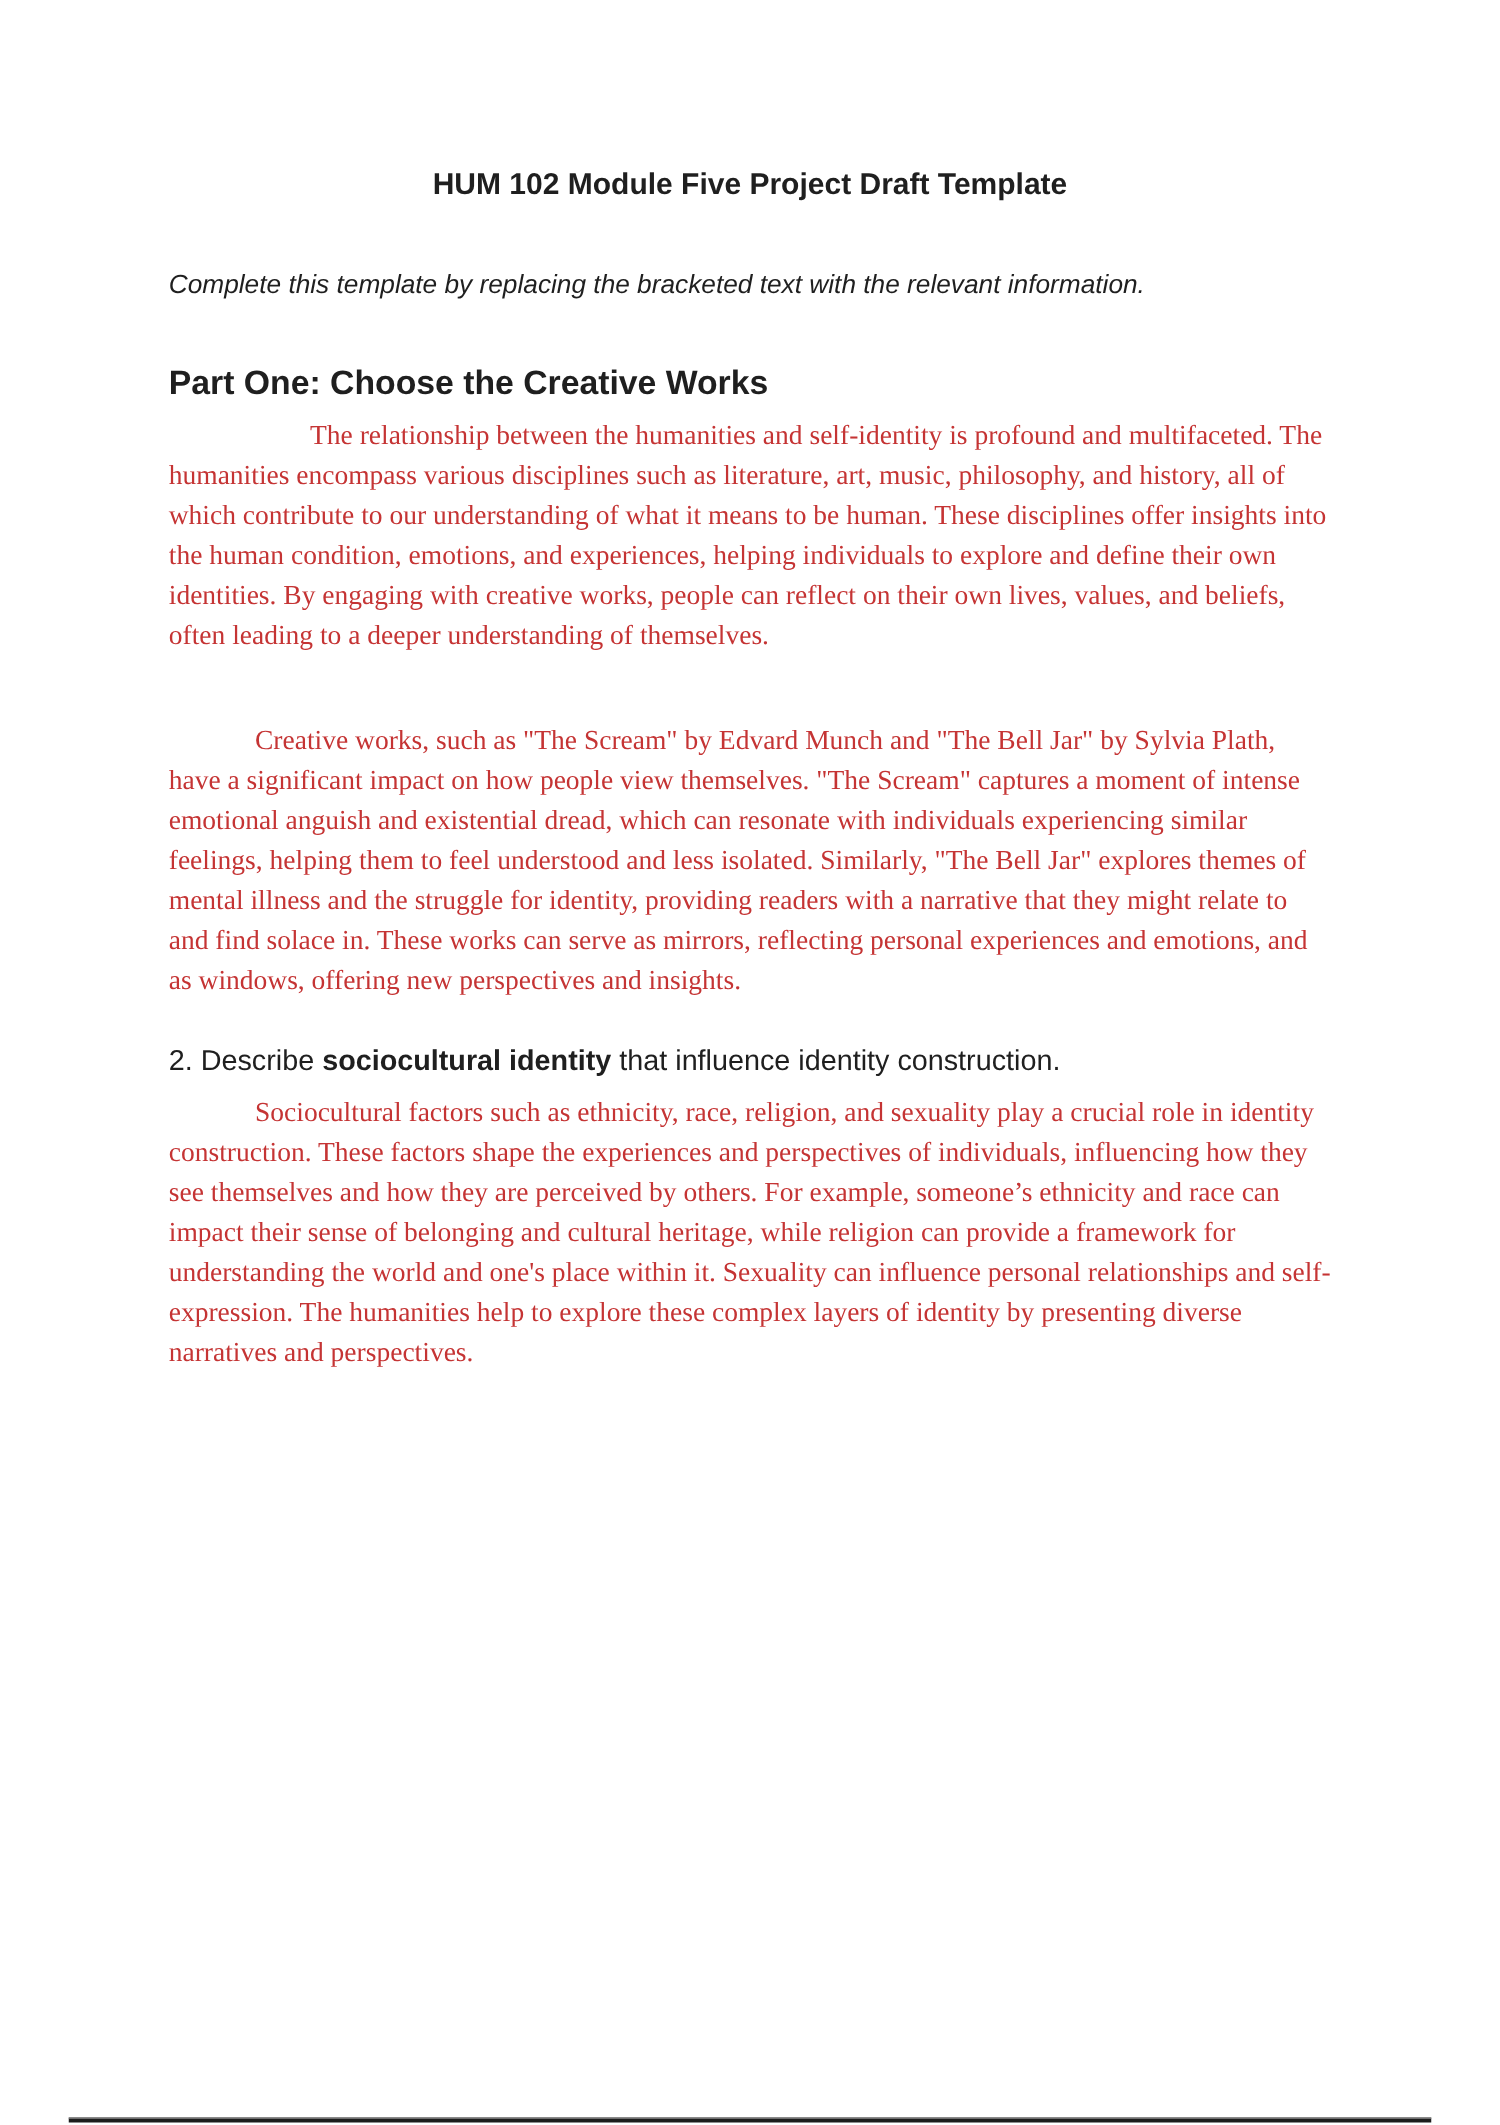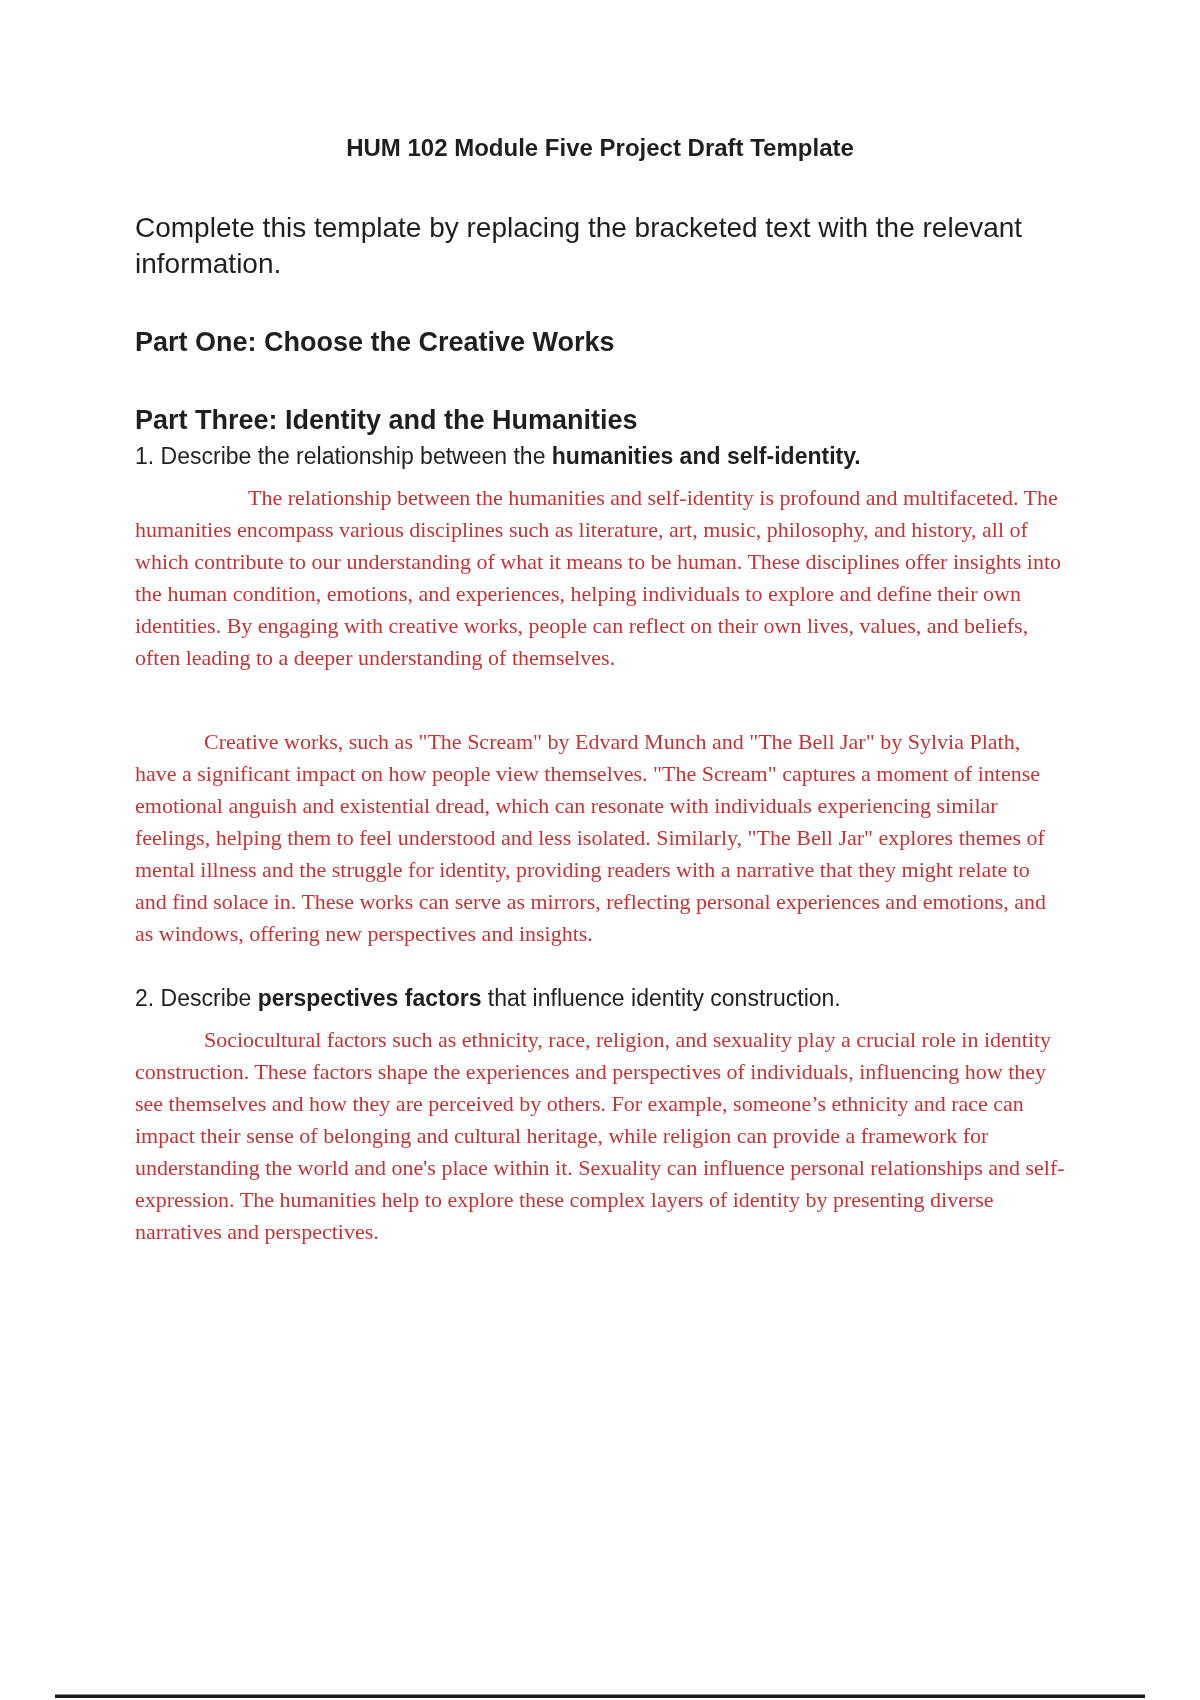--- a/index.html
+++ b/index.html
@@ -25,22 +25,23 @@
   }
   .doc-title {
     margin: 134px 0 0 0;
     font-size: 24px;
     font-weight: bold;
     line-height: 28px;
     text-align: center;
   }
   .intro {
     margin: 48px 0 0 0;
-    font-size: 28px;
+    font-size: 21px;
     line-height: 36px;
+    font-style: italic;
   }
   .part {
     margin: 42px 0 0 0;
   }
   .part-heading {
     margin: 0;
     font-size: 27px;
     font-weight: bold;
     line-height: 36px;
   }
@@ -89,29 +90,25 @@
 
     <h1 class="doc-title">HUM 102 Module Five Project Draft Template</h1>
 
     <p class="intro">Complete this template by replacing the bracketed text with the relevant information.</p>
 
     <div class="part">
       <p class="part-heading">Part One: Choose the Creative Works</p>
     </div>
 
 
-    <div class="part">
-      <p class="part-heading">Part Three: Identity and the Humanities</p>
-      <p class="question"><span>1. Describe the relationship between the </span><span class="em">humanities and self-identity.</span><span></span></p>
-    </div>
 
     <p class="answer indent-deep">The relationship between the humanities and self-identity is profound and multifaceted. The humanities encompass various disciplines such as literature, art, music, philosophy, and history, all of which contribute to our understanding of what it means to be human. These disciplines offer insights into the human condition, emotions, and experiences, helping individuals to explore and define their own identities. By engaging with creative works, people can reflect on their own lives, values, and beliefs, often leading to a deeper understanding of themselves.</p>
 
     <p class="answer indent gap">Creative works, such as "The Scream" by Edvard Munch and "The Bell Jar" by Sylvia Plath, have a significant impact on how people view themselves. "The Scream" captures a moment of intense emotional anguish and existential dread, which can resonate with individuals experiencing similar feelings, helping them to feel understood and less isolated. Similarly, "The Bell Jar" explores themes of mental illness and the struggle for identity, providing readers with a narrative that they might relate to and find solace in. These works can serve as mirrors, reflecting personal experiences and emotions, and as windows, offering new perspectives and insights.</p>
 
-    <p class="question q2"><span>2. Describe </span><span class="em">perspectives factors</span><span> that influence identity construction.</span></p>
+    <p class="question q2"><span>2. Describe </span><span class="em">sociocultural identity</span><span> that influence identity construction.</span></p>
 
     <p class="answer indent">Sociocultural factors such as ethnicity, race, religion, and sexuality play a crucial role in identity construction. These factors shape the experiences and perspectives of individuals, influencing how they see themselves and how they are perceived by others. For example, someone’s ethnicity and race can impact their sense of belonging and cultural heritage, while religion can provide a framework for understanding the world and one's place within it. Sexuality can influence personal relationships and self-expression. The humanities help to explore these complex layers of identity by presenting diverse narratives and perspectives.</p>
 
   </div>
 
   <div class="page-bottom-line"></div>
 </div>
 
 </body></html>

